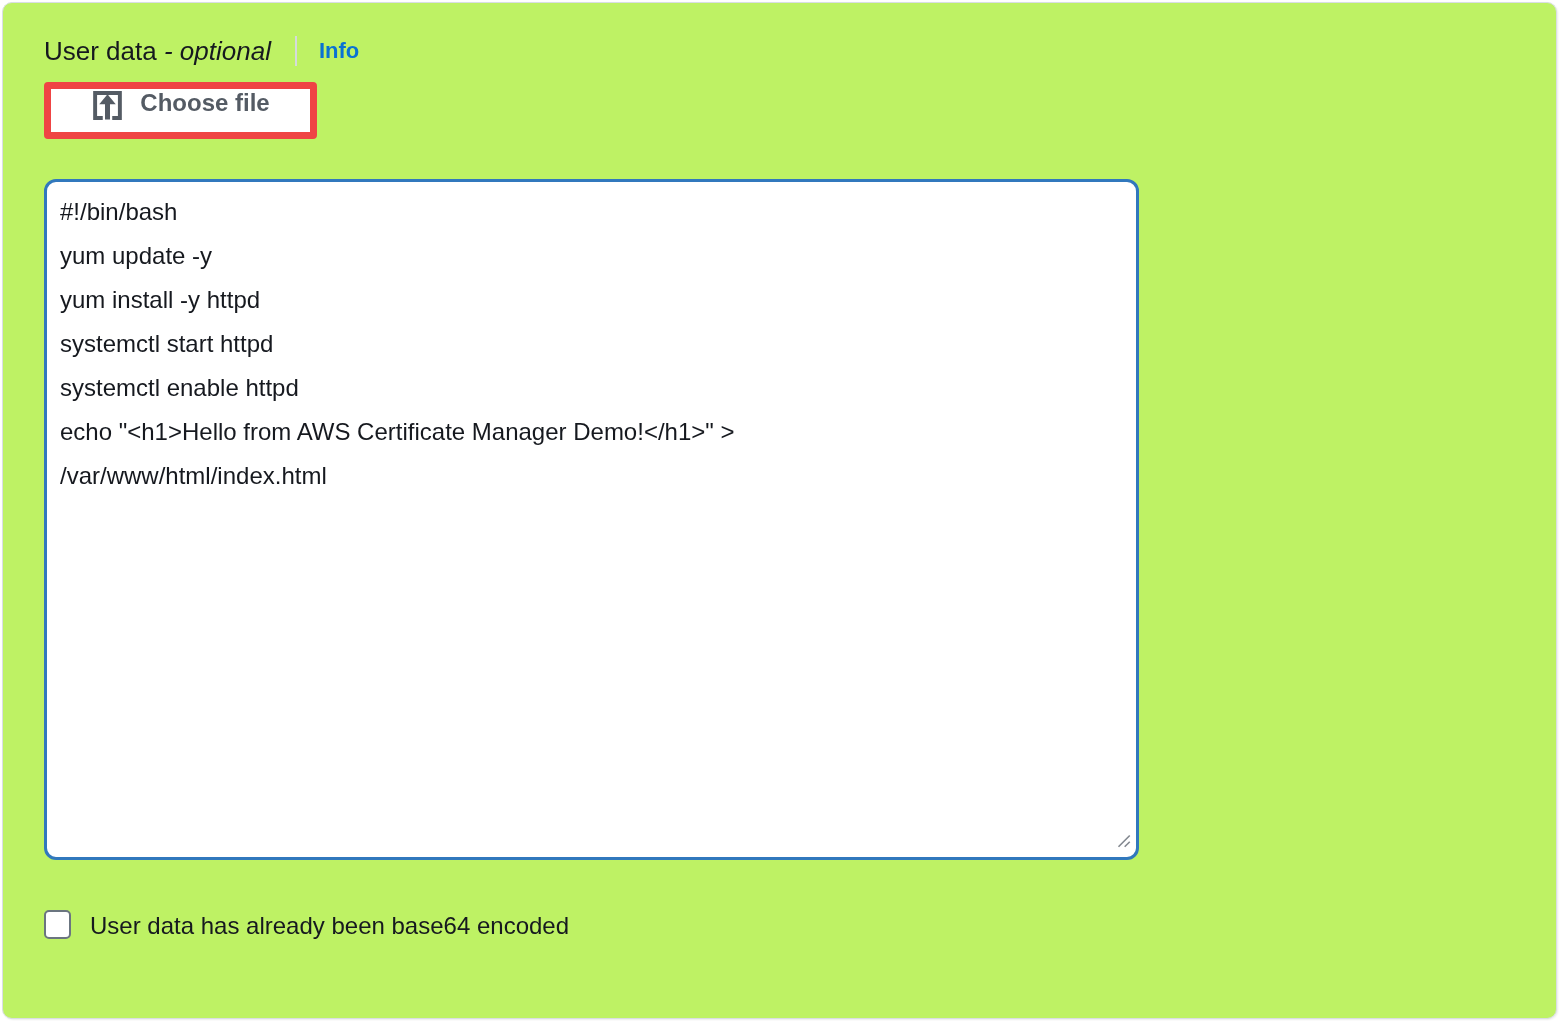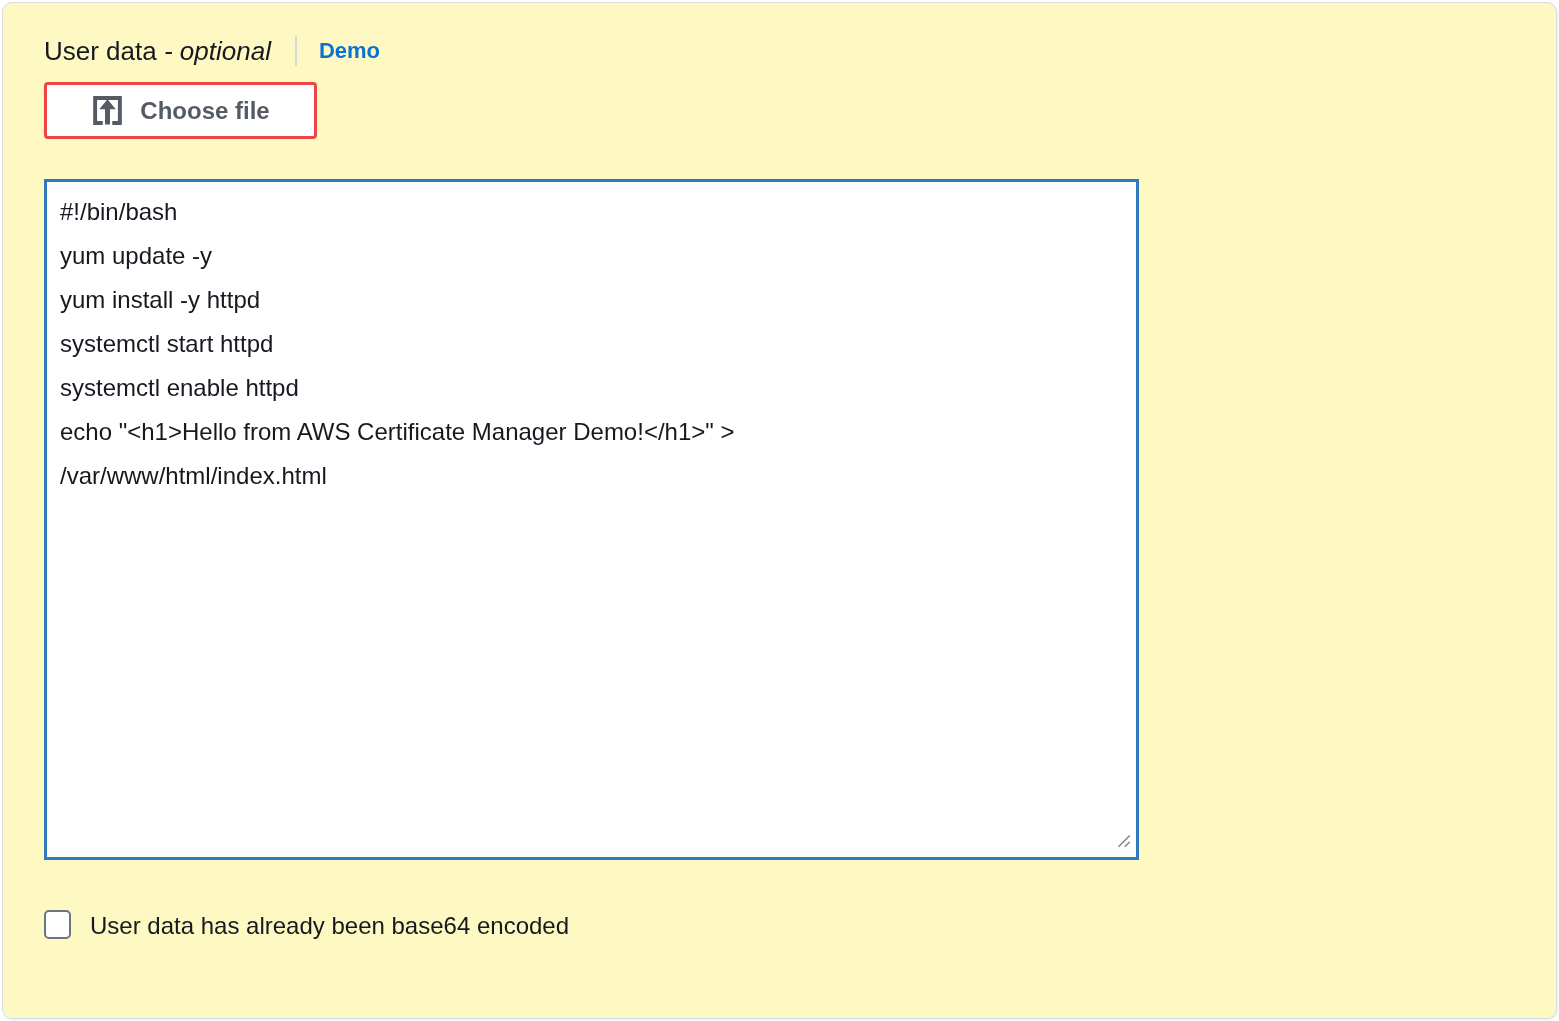--- a/index.html
+++ b/index.html
@@ -5,21 +5,21 @@
   * { margin: 0; padding: 0; box-sizing: border-box; }
   html, body {
     width: 1559px; height: 1021px;
     background: #ffffff;
     font-family: "Liberation Sans", sans-serif;
     overflow: hidden;
   }
   .card {
     position: absolute;
     inset: 2px;
-    background: #fef9c3;
+    background: #bef264;
     border: 1px solid #d9dee3;
     border-radius: 10px;
     box-shadow: 1px 1px 2px rgba(0,0,0,0.08);
     padding: 31px 0 0 41px;
   }
   
   .header-row {
     display: flex;
     align-items: center;
   }
@@ -51,46 +51,45 @@
     font-size: 22px;
     line-height: 28px;
     color: #5f6b7a;
   }
   
   .choose-file {
     margin-top: 14px;
     width: 273px;
     height: 57px;
     display: inline-flex;
-    align-items: center;
     justify-content: center;
     gap: 16px;
     background: #ffffff;
-    border: 3px solid #ef4444;
+    border: 7px solid #ef4444;
     border-radius: 4px;
     color: #545b64;
     font-family: "Liberation Sans", sans-serif;
     font-size: 24px;
     font-weight: 700;
     cursor: pointer;
   }
   .choose-file .icon { display: inline-flex; }
   
   .textarea-wrap {
     position: relative;
     margin-top: 40px;
     width: 1095px;
     height: 681px;
   }
   .user-data {
     width: 1095px;
     height: 681px;
     display: block;
     border: 3px solid #3178bd;
-    border-radius: 0;
+    border-radius: 12px;
     padding: 8px 13px;
     font-family: "Liberation Sans", sans-serif;
     font-size: 24px;
     line-height: 44px;
     color: #16191f;
     background: #ffffff;
     resize: none;
     outline: none;
     overflow: auto;
     white-space: pre-wrap;
@@ -124,21 +123,21 @@
   }
 </style>
 </head>
 <body>
 
 <div class="card">
 
   <div class="header-row">
     <h2 class="section-title"><span>User data </span><em>- optional</em></h2>
     <span class="header-divider"></span>
-    <a href="#" class="info-link">Demo</a>
+    <a href="#" class="info-link">Info</a>
   </div>
 
 
   <button class="choose-file">
     <span class="icon">
       <svg width="33" height="33" viewBox="0 0 16 16" fill="none">
         <path d="M5.7 14.1 H2 V1.9 H14 V14.1 H10.3" stroke="#545b64" stroke-width="1.9" fill="none"></path>
         <path d="M8 14.8 V6.2" stroke="#545b64" stroke-width="2.4"></path>
         <polygon points="8,2.6 12,7.4 4,7.4" fill="#545b64"></polygon>
       </svg>

